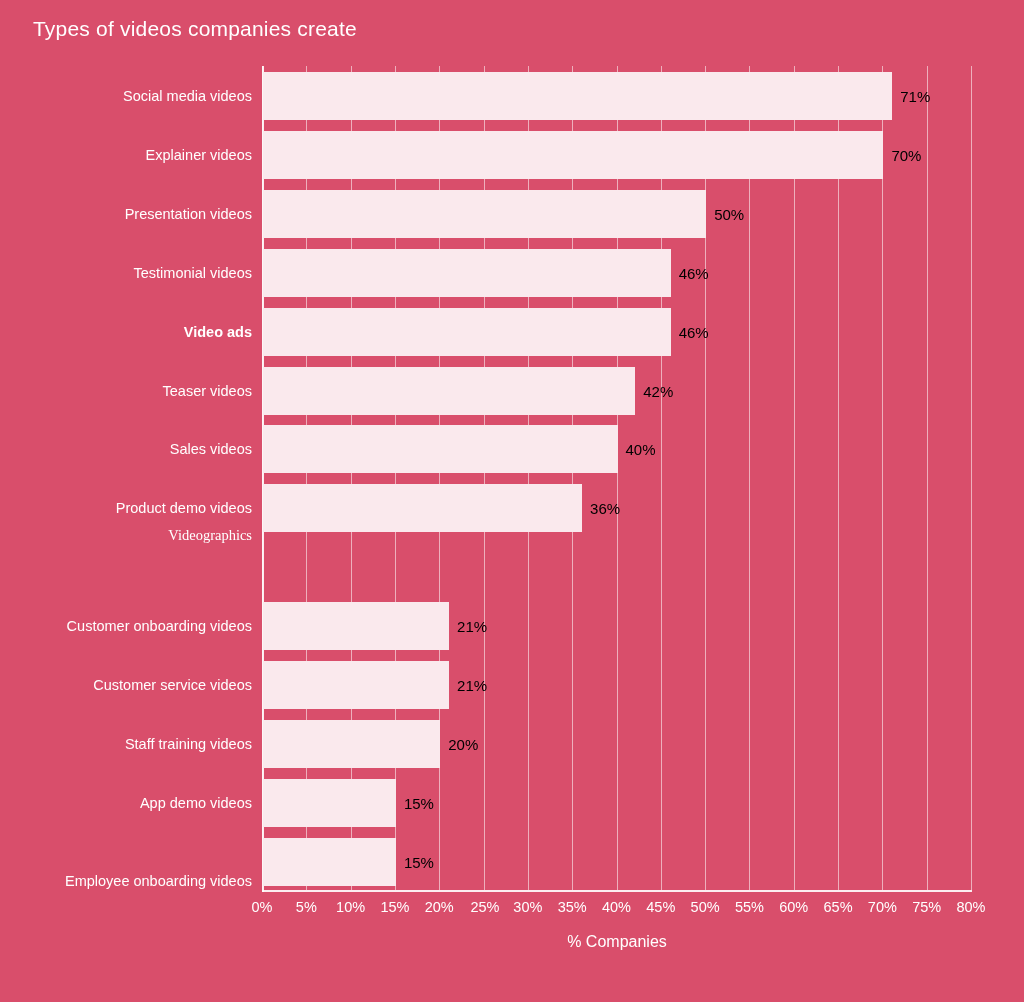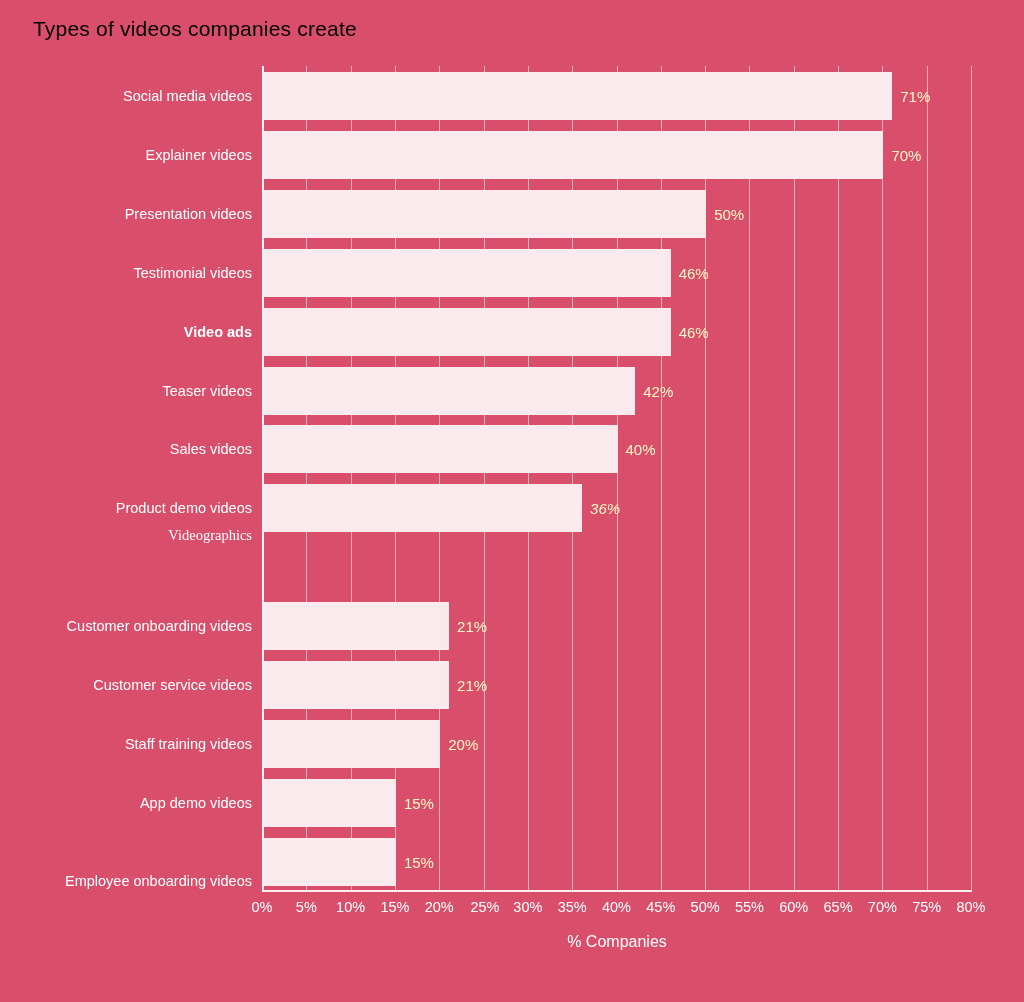--- a/index.html
+++ b/index.html
@@ -21,21 +21,21 @@
     top: 0;
     width: 1024px;
     height: 1002px;
   }
 
   #chart-title {
     position: absolute;
     left: 33px;
     top: 17px;
     font-size: 21px;
-    color: #000000;
+    color: #ffffff;
     letter-spacing: 0.2px;
     white-space: nowrap;
   }
 
   
   #plot-area {
     position: absolute;
     left: 262px;
     top: 66px;
     width: 709px;   
@@ -92,21 +92,21 @@
     left: 1px;
     top: 0;
     height: 48px;
     background: #fae9ed;
   }
   .bar-value {
     position: absolute;
     top: 50%;
     transform: translateY(-50%);
     font-size: 15px;
-    color: #fef9c3;
+    color: #000000;
     white-space: nowrap;
   }
 
   
   .cat-label {
     position: absolute;
     right: 0;
     width: 250px;
     text-align: right;
     font-size: 14.5px;
@@ -224,21 +224,21 @@
         <div class="bar-row" style="top: 300.5px;">
           <div class="bar" style="width: 372.225px;"></div>
           <div class="bar-value" style="left: 381.225px;">42%</div>
         </div>
         <div class="bar-row" style="top: 359.4px;">
           <div class="bar" style="width: 354.5px;"></div>
           <div class="bar-value" style="left: 363.5px;">40%</div>
         </div>
         <div class="bar-row" style="top: 418.3px;">
           <div class="bar" style="width: 319.05px;"></div>
-          <div class="bar-value" style="left: 328.05px; font-style: italic;">36%</div>
+          <div class="bar-value" style="left: 328.05px;">36%</div>
         </div>
         <div class="bar-row" style="top: 536.1px;">
           <div class="bar" style="width: 186.113px;"></div>
           <div class="bar-value" style="left: 195.113px;">21%</div>
         </div>
         <div class="bar-row" style="top: 595px;">
           <div class="bar" style="width: 186.113px;"></div>
           <div class="bar-value" style="left: 195.113px;">21%</div>
         </div>
         <div class="bar-row" style="top: 653.9px;">

